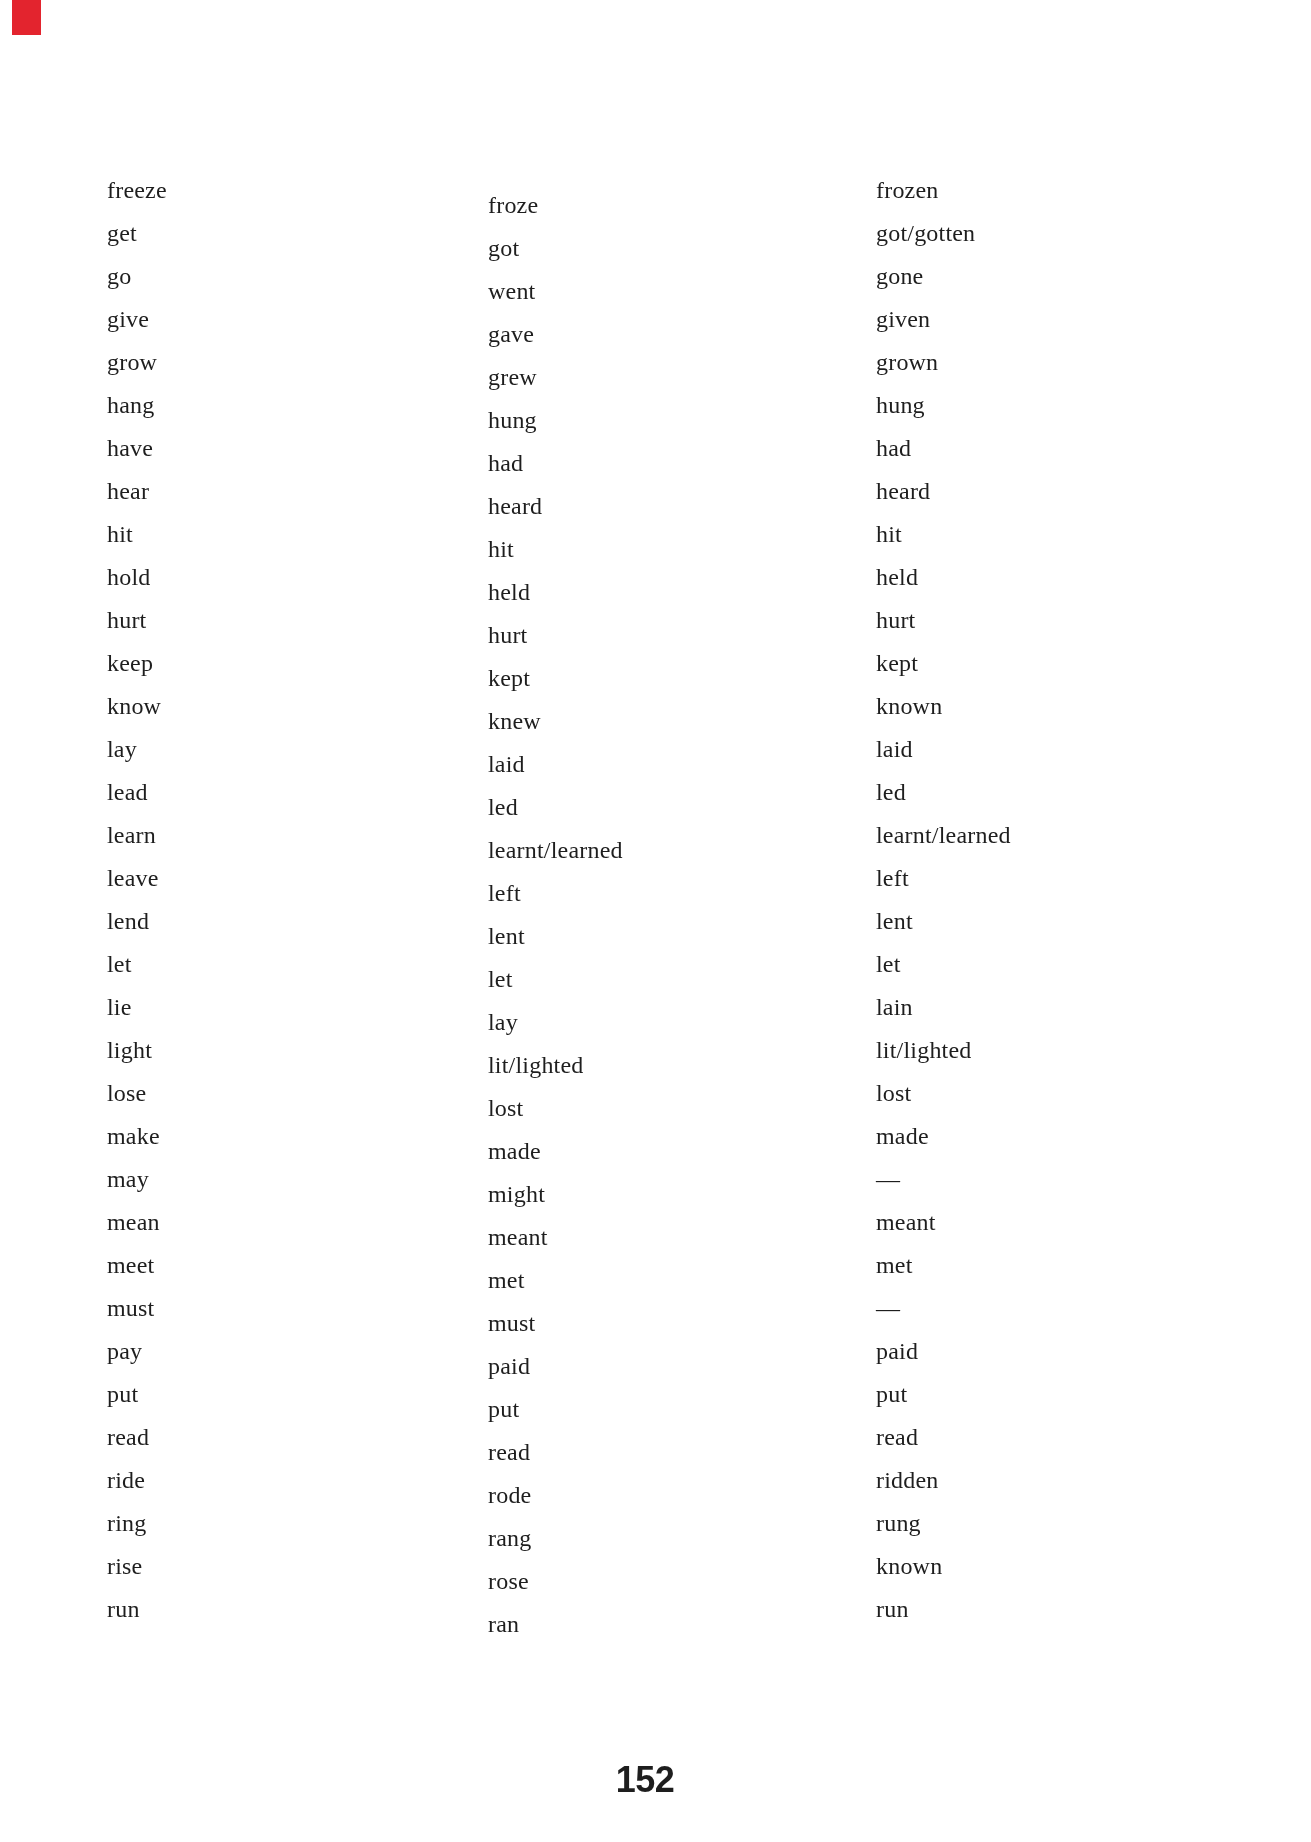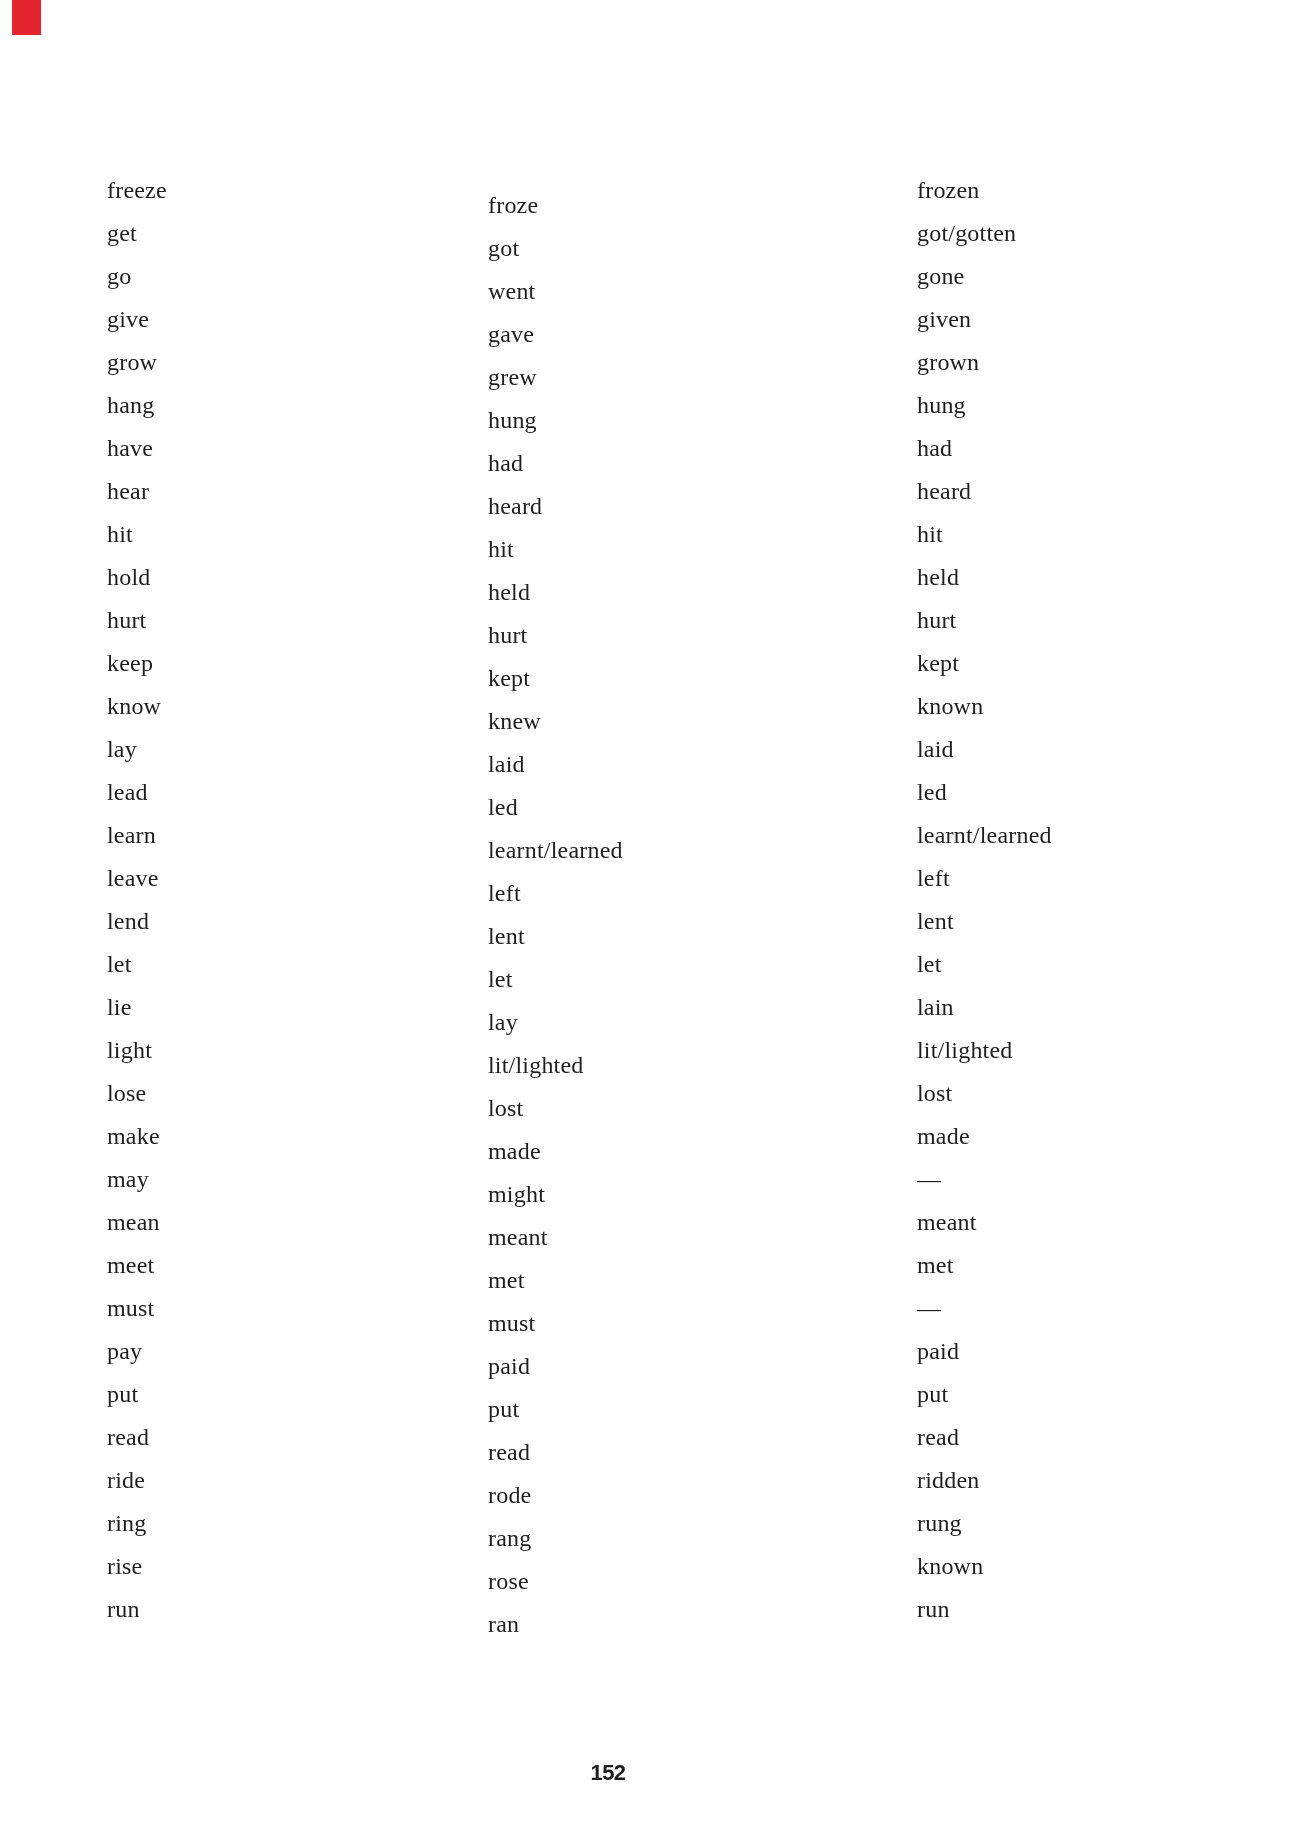--- a/index.html
+++ b/index.html
@@ -36,28 +36,28 @@
     position: absolute;
     top: 50%;
     transform: translateY(-50%);
     white-space: nowrap;
     font-size: 24px;
     line-height: 1;
     letter-spacing: 0.2px;
   }
   .cell.c1 { left: 107px; }
   .cell.c2 { left: 488px; margin-top: 15px; }
-  .cell.c3 { left: 917px; }
+  .cell.c3 { left: 876px; }
   .page-number {
     position: absolute;
-    left: 608px;
+    left: 645px;
     top: 1762px;
     transform: translateX(-50%);
     font-family: "Liberation Sans", "DejaVu Sans", sans-serif;
-    font-size: 22px;
+    font-size: 36px;
     font-weight: 600;
     line-height: 1;
     letter-spacing: -0.5px;
   }
 </style>
 </head>
 <body>
 
 <div class="page" style="background: rgb(255, 255, 255); color: rgb(30, 30, 30);">
 

